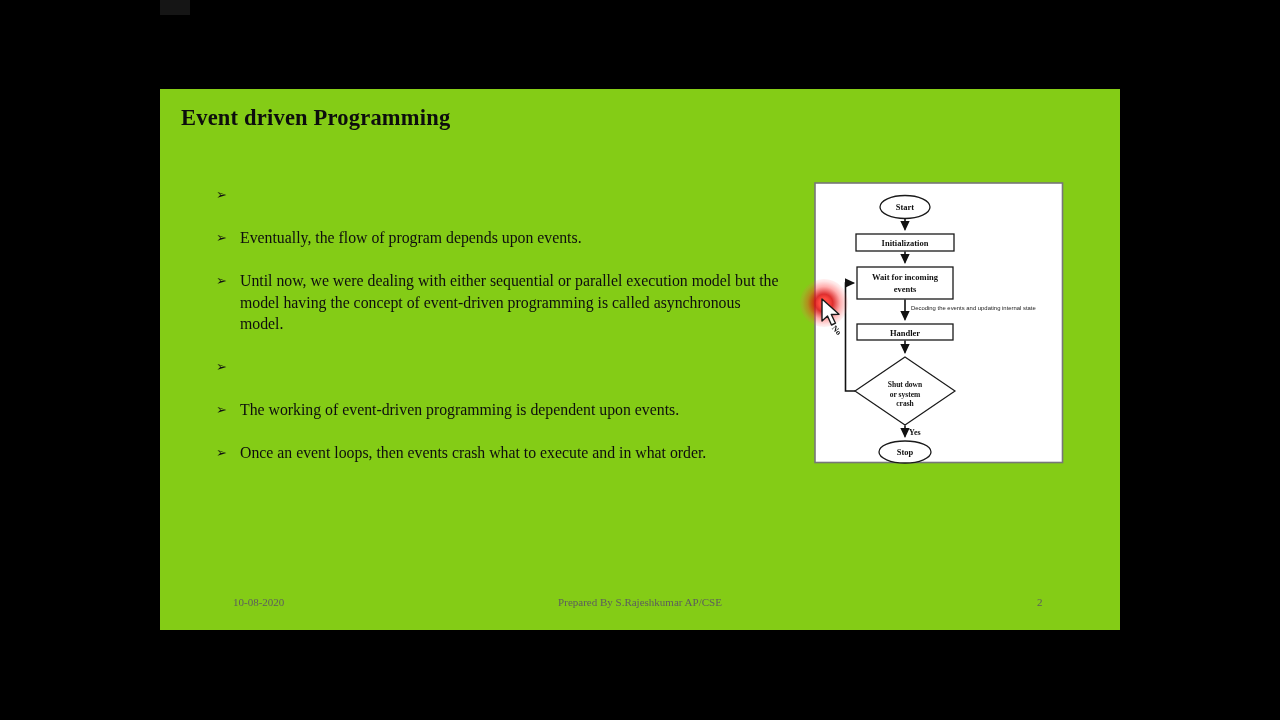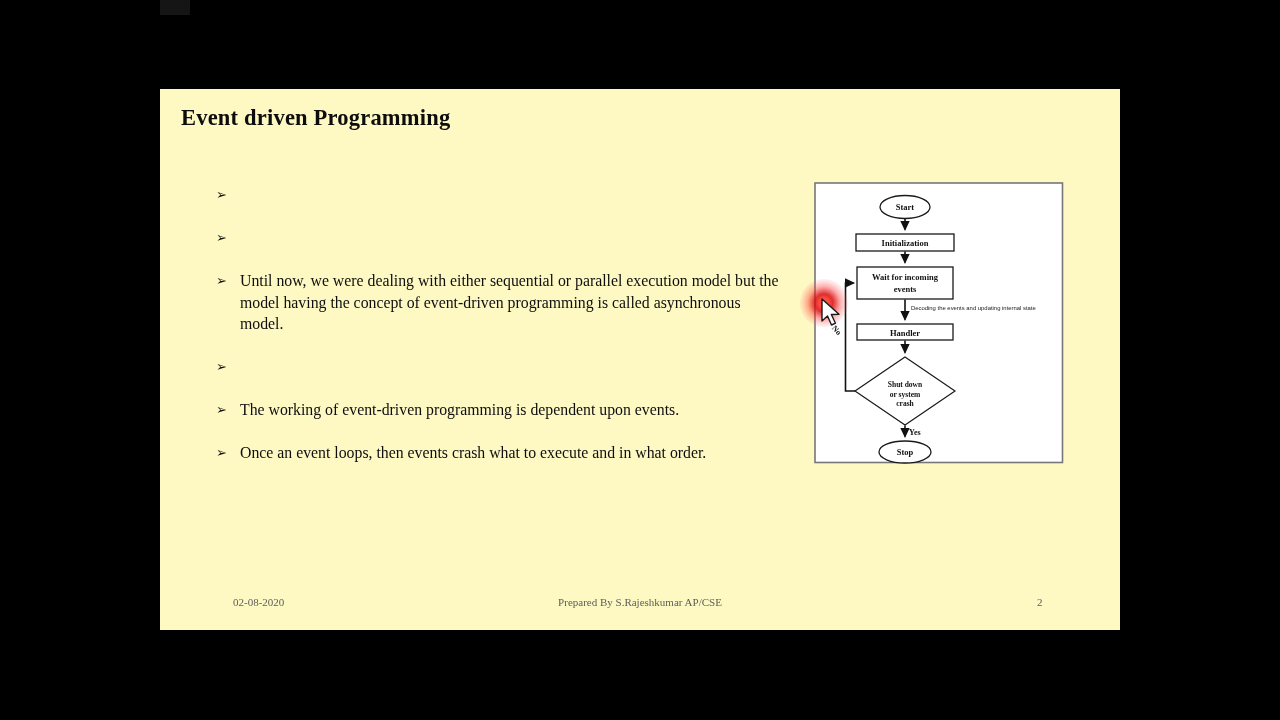--- a/index.html
+++ b/index.html
@@ -3,21 +3,21 @@
 <meta charset="utf-8">
 <style>
   html,body{margin:0;padding:0;}
   body{
     width:1280px;height:720px;background:#000;position:relative;overflow:hidden;
     font-family:"Liberation Serif","DejaVu Serif",serif;
   }
   .artifact-square{position:absolute;left:160px;top:0;width:30px;height:15px;background:#151515;}
   .slide{
     position:absolute;left:160px;top:89px;width:960px;height:541px;
-    background:#fef9c3;color:#111;
+    background:#84cc16;color:#111;
   }
   .slide-title{
     position:absolute;left:21px;top:16px;
     font-size:22.5px;font-weight:bold;letter-spacing:.2px;color:#0d0d0d;
   }
   .bullets{position:absolute;left:56px;top:95px;width:612px;}
   .bullet{display:flex;margin-bottom:21.5px;}
   .bullet-marker{
     width:24px;flex:0 0 24px;font-size:13px;line-height:21.5px;color:#111;
     font-family:"DejaVu Sans",sans-serif;
@@ -51,20 +51,21 @@
 <div class="slide">
 
   <div class="slide-title">Event driven Programming</div>
 
   <div class="bullets">
     <div class="bullet">
       <span class="bullet-marker">➢</span>
     </div>
     <div class="bullet">
       <span class="bullet-marker">➢</span>
+      <span class="bullet-text">Eventually, the flow of program depends upon events.</span>
     </div>
     <div class="bullet">
       <span class="bullet-marker">➢</span>
       <span class="bullet-text">Until now, we were dealing with either sequential or parallel execution model but the model having the concept of event-driven programming is called asynchronous model.</span>
     </div>
     <div class="bullet">
       <span class="bullet-marker">➢</span>
     </div>
     <div class="bullet">
       <span class="bullet-marker">➢</span>
@@ -117,21 +118,21 @@
       <text x="95" y="253" text-anchor="start" class="fc-label" font-size="8">Yes</text>
 
       <polyline points="41,209 31.5,209 31.5,101 39.5,101" fill="none" stroke="#111" stroke-width="1.6" marker-end="url(#ah)"></polyline>
       <text x="23" y="151" text-anchor="middle" class="fc-label" font-size="8" transform="rotate(50,23,148)">No</text>
 
       <ellipse cx="91" cy="270" rx="26" ry="11" fill="#fff" stroke="#1a1a1a" stroke-width="1.3"></ellipse>
       <text x="91" y="273" text-anchor="middle" class="fc-label" font-size="8.5">Stop</text>
     </svg>
   </div>
 
-  <div class="footer-date">02-08-2020</div>
+  <div class="footer-date">10-08-2020</div>
   <div class="footer-credit">Prepared By S.Rajeshkumar AP/CSE</div>
   <div class="footer-page">2</div>
 </div>
 
 <div class="cursor-glow"></div>
 <div class="cursor">
   <svg width="22" height="30" viewBox="0 0 22 30">
     <path d="M2,1 L2,23 L7.5,18 L11.5,27 L15.5,25.2 L11.3,16.5 L19,16.2 Z" fill="#ffffff" stroke="#1a1a1a" stroke-width="1.4" stroke-linejoin="round"></path>
   </svg>
 </div>

